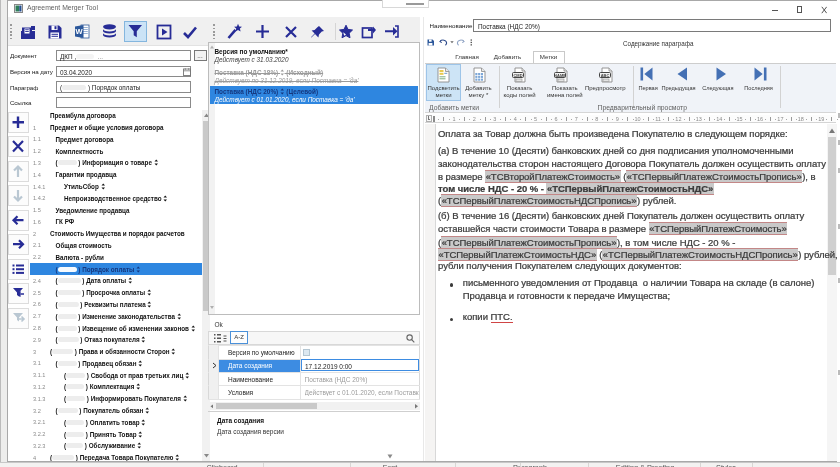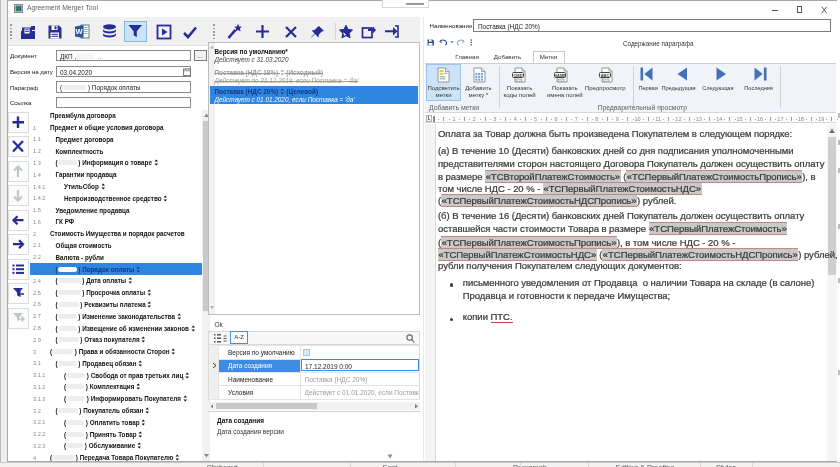--- a/index.html
+++ b/index.html
@@ -656,25 +656,25 @@
 <div class="a" style="left:826.3000000000001px;top:118.7px;width:1px;height:1px;background:#a8a8a8;"></div>
 <div class="a" style="left:836.5px;top:118.7px;width:1px;height:1px;background:#a8a8a8;"></div>
 <div class="a" style="left:424.5px;top:123.5px;width:11px;height:337px;background:#f5f4f3;border-right:1px solid #d8d8d8;box-sizing:border-box;"></div>
 <div class="a" style="left:827px;top:123.5px;width:9.5px;height:337px;background:#f5f5f5;"></div>
 <div class="a" style="left:828.7px;top:128px;">
     <svg style="" width="6" height="5" viewBox="0 0 6 5">
       <path d="M0 5 L3 0.5 L6 5 z" fill="#777"></path>
     </svg>
   </div>
 <div class="a" style="left:828px;top:137px;width:7.5px;height:138px;background:#cfcfcf;"></div>
-<div class="a nw doctext" style="left:438px;top:127.6px;">Оплата за Товар должна быть произведена Покупателем в следующем порядке:</div>
+<div class="a nw doctext" style="left:438px;top:127.6px;">Оплата за Товар должна быть произведена Покупателю в следующем порядке:</div>
 <div class="a nw doctext" style="left:438px;top:144.9px;">(а) В течение 10 (Десяти) банковских дней со дня подписания уполномоченными</div>
-<div class="a nw doctext" style="left:438px;top:158.3px;">представителями сторон настоящего Договора Покупатель должен осуществить оплату</div>
+<div class="a nw doctext" style="left:438px;top:158.3px;">законодательства сторон настоящего Договора Покупатель должен осуществить оплату</div>
 <div class="a nw doctext" style="left:438px;top:170.8px;">в размере <span class="fld">«ТСВторойПлатежСтоимость»</span> (<span class="fld">«ТСПервыйПлатежСтоимостьПропись»</span>), в</div>
-<div class="a nw doctext" style="left:438px;top:182.70000000000002px;">том числе НДС - 20 % - <span class="fld">«ТСПервыйПлатежСтоимостьНДС»</span></div>
+<div class="a nw doctext" style="left:438px;top:182.70000000000002px;font-weight:bold;">том числе НДС - 20 % - <span class="fld">«ТСПервыйПлатежСтоимостьНДС»</span></div>
 <div class="a nw doctext" style="left:438px;top:195.1px;">(<span class="fld">«ТСПервыйПлатежСтоимостьНДСПропись»</span>) рублей.</div>
 <div class="a nw doctext" style="left:438px;top:209.9px;">(б) В течение 16 (Десяти) банковских дней Покупатель должен осуществить оплату</div>
 <div class="a nw doctext" style="left:438px;top:223.3px;">оставшейся части стоимости Товара в размере <span class="fld">«ТСПервыйПлатежСтоимость»</span></div>
 <div class="a nw doctext" style="left:438px;top:236.70000000000002px;">(<span class="fld">«ТСПервыйПлатежСтоимостьПропись»</span>), в том числе НДС - 20 % -</div>
 <div class="a nw doctext" style="left:438px;top:249.1px;"><span class="fld">«ТСПервыйПлатежСтоимостьНДС»</span> (<span class="fld">«ТСПервыйПлатежСтоимостьНДСПропись»</span>) рублей,</div>
 <div class="a nw doctext" style="left:438px;top:260.29999999999995px;">рубли получения Покупателем следующих документов:</div>
 <div class="a" style="left:449.7px;top:283.0px;width:3.6px;height:3.6px;border-radius:50%;background:#3b3b3b;"></div>
 <div class="a nw doctext" style="left:462.8px;top:276.7px;">письменного уведомления от Продавца&nbsp; о наличии Товара на складе (в салоне)</div>
 <div class="a nw doctext" style="left:462.8px;top:290.29999999999995px;">Продавца и готовности к передаче Имущества;</div>
 <div class="a" style="left:449.7px;top:317.7px;width:3.6px;height:3.6px;border-radius:50%;background:#3b3b3b;"></div>

